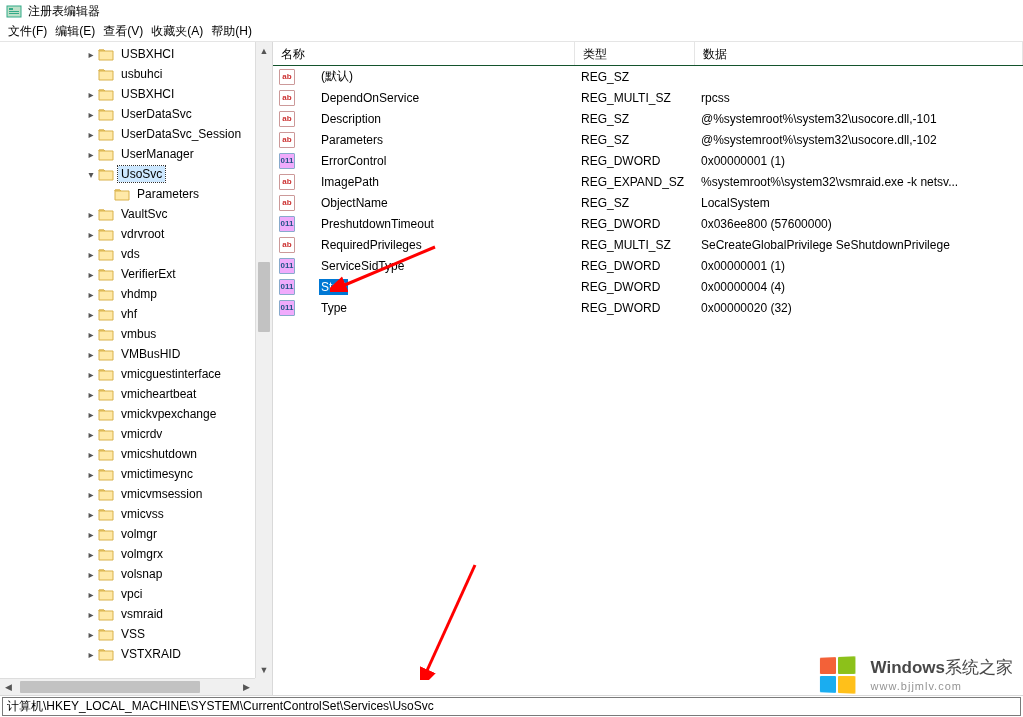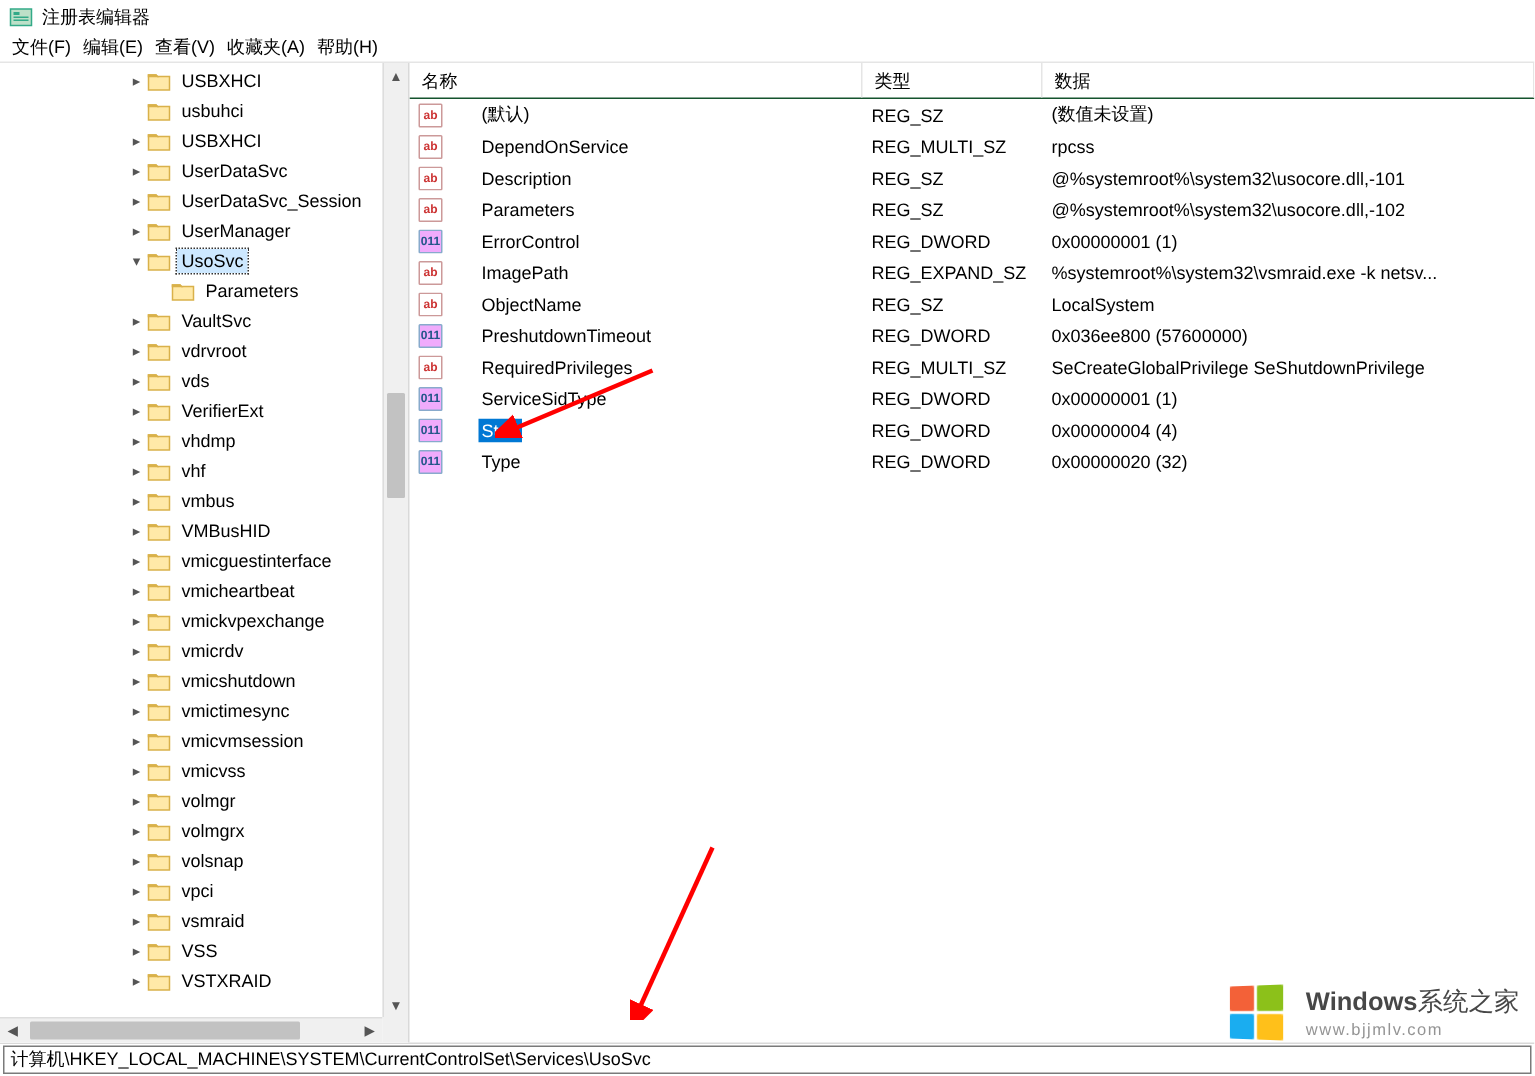--- a/index.html
+++ b/index.html
@@ -699,21 +699,20 @@
       <div class="col-h col-type">类型</div>
       <div class="col-h col-data">数据</div>
     </div>
     <div class="list-body" id="listbody">
         <div class="row">
           <div class="cell name">
             <span class="valicon ic-str">ab</span>
             <span class="valname">(默认)</span>
           </div>
           <div class="cell type">REG_SZ</div>
-          <div class="cell data">(数值未设置)</div>
         </div>
         <div class="row">
           <div class="cell name">
             <span class="valicon ic-str">ab</span>
             <span class="valname">DependOnService</span>
           </div>
           <div class="cell type">REG_MULTI_SZ</div>
           <div class="cell data">rpcss</div>
         </div>
         <div class="row">

